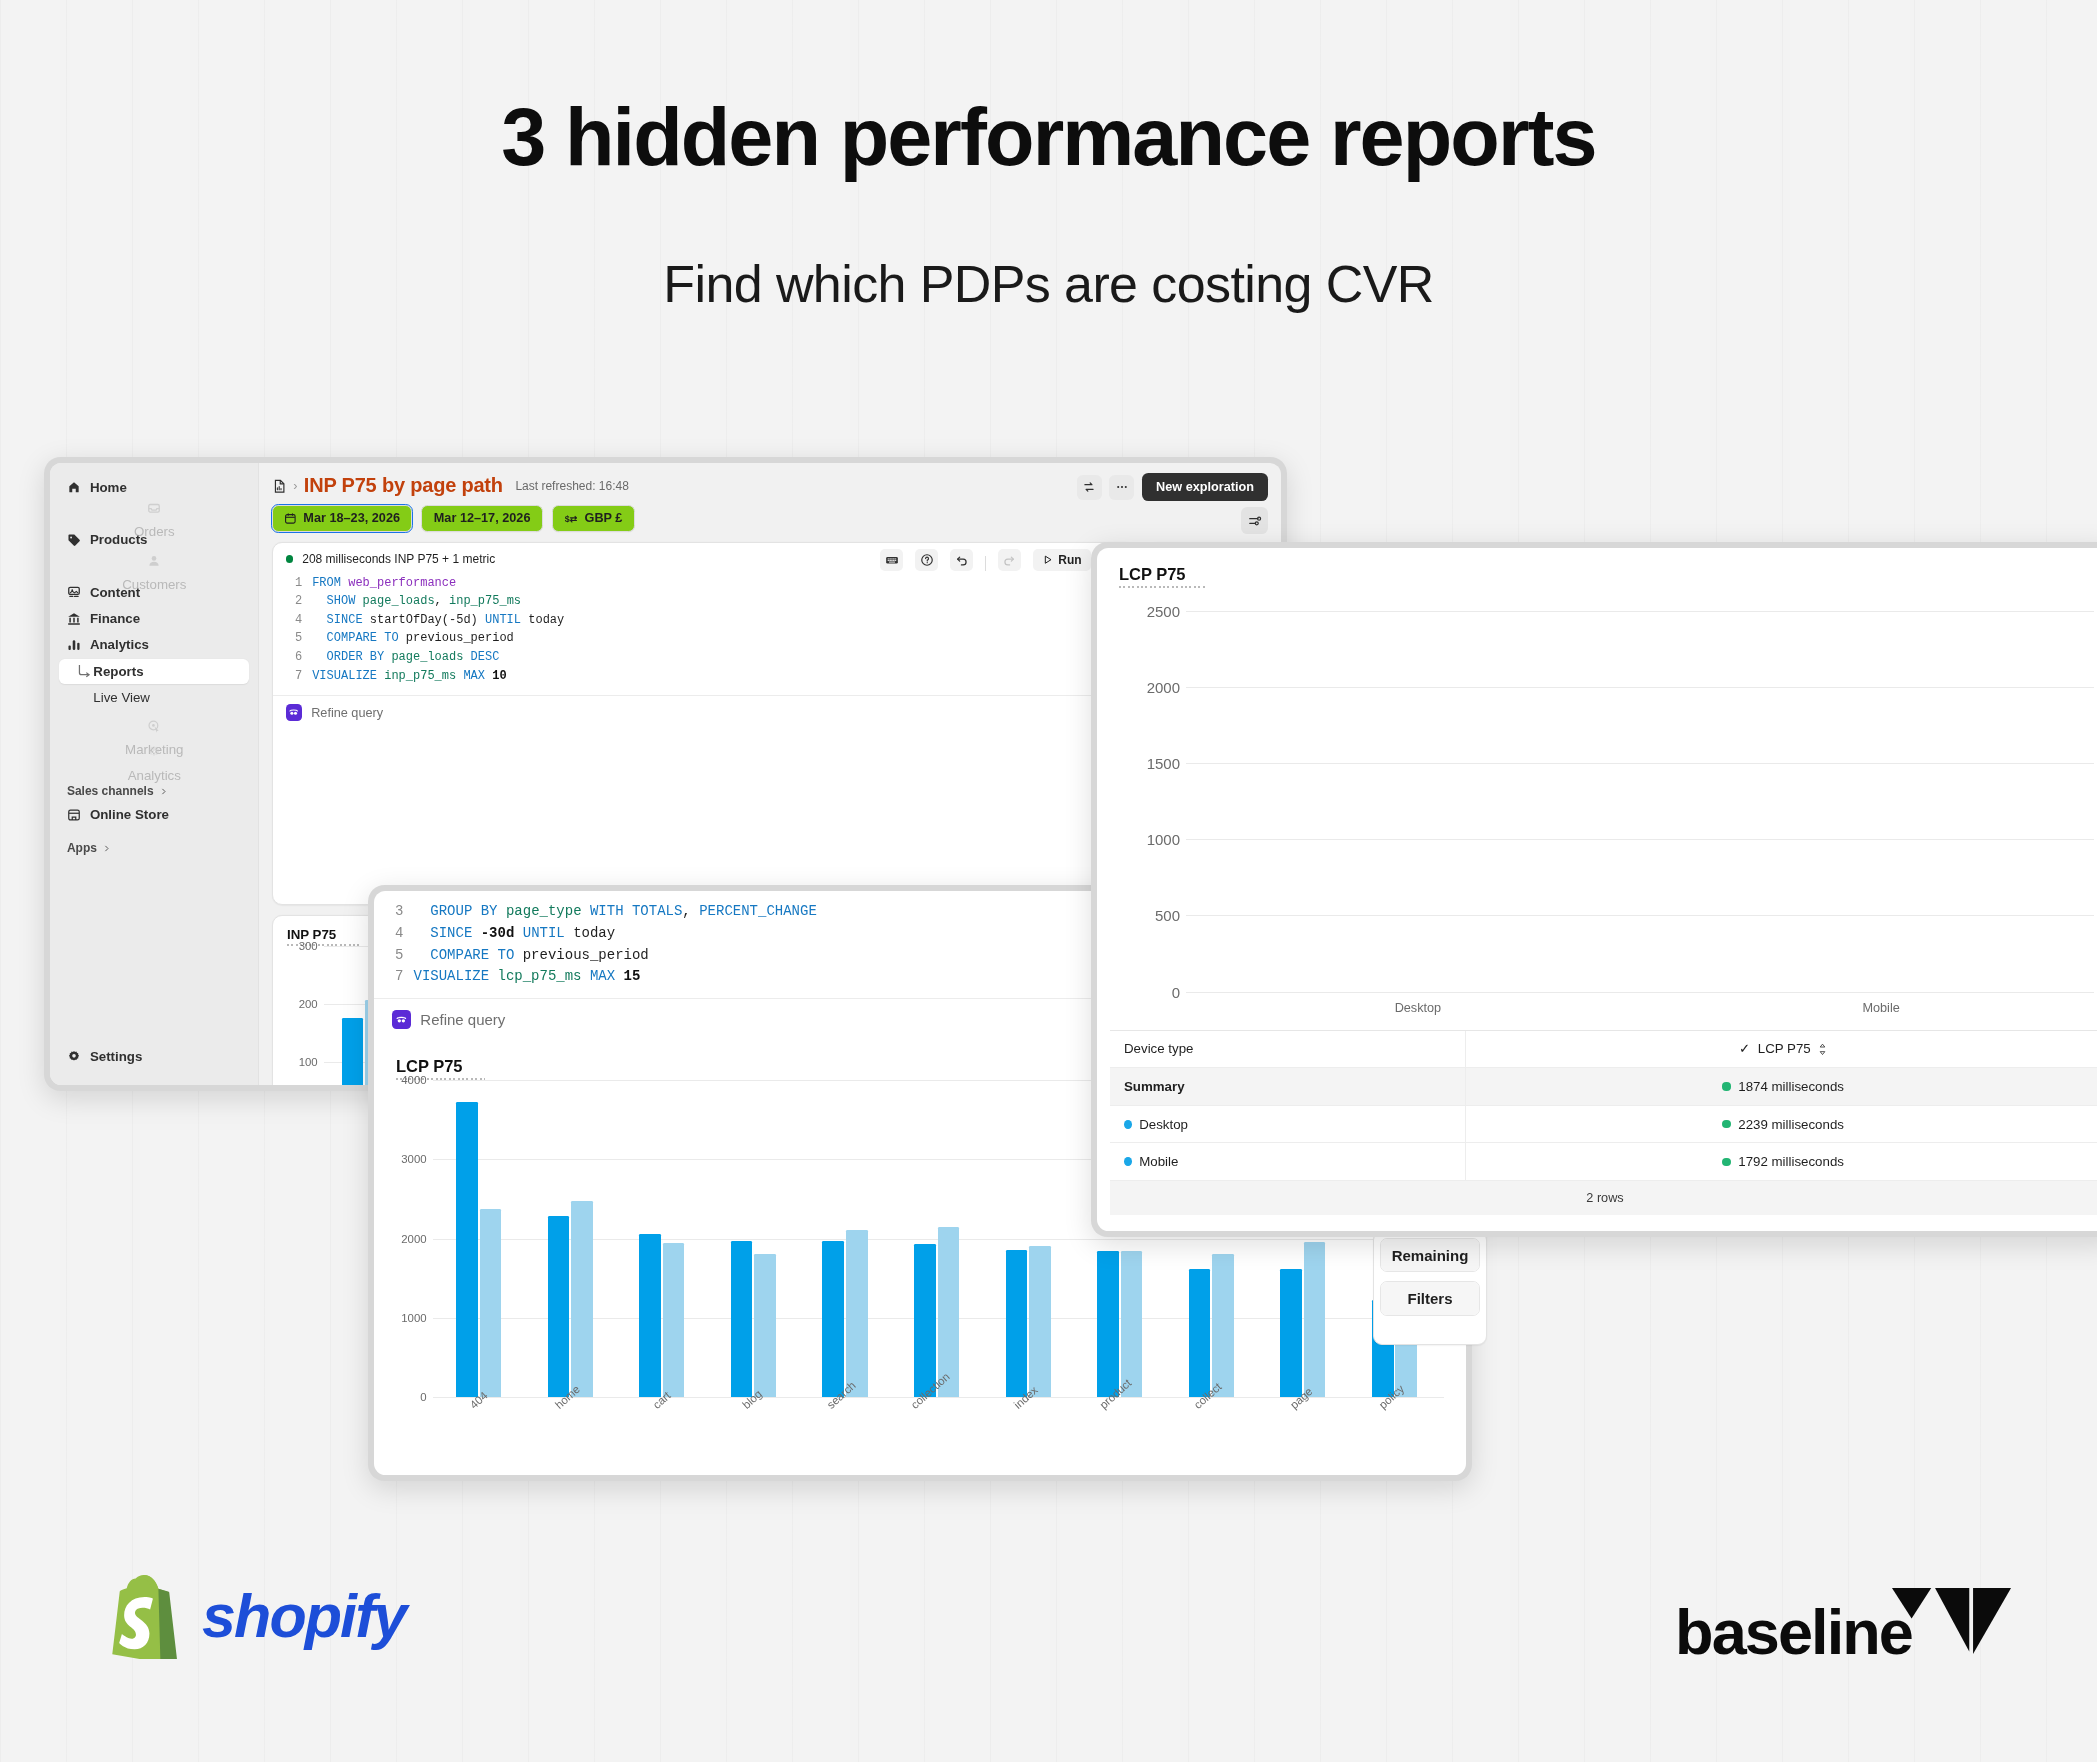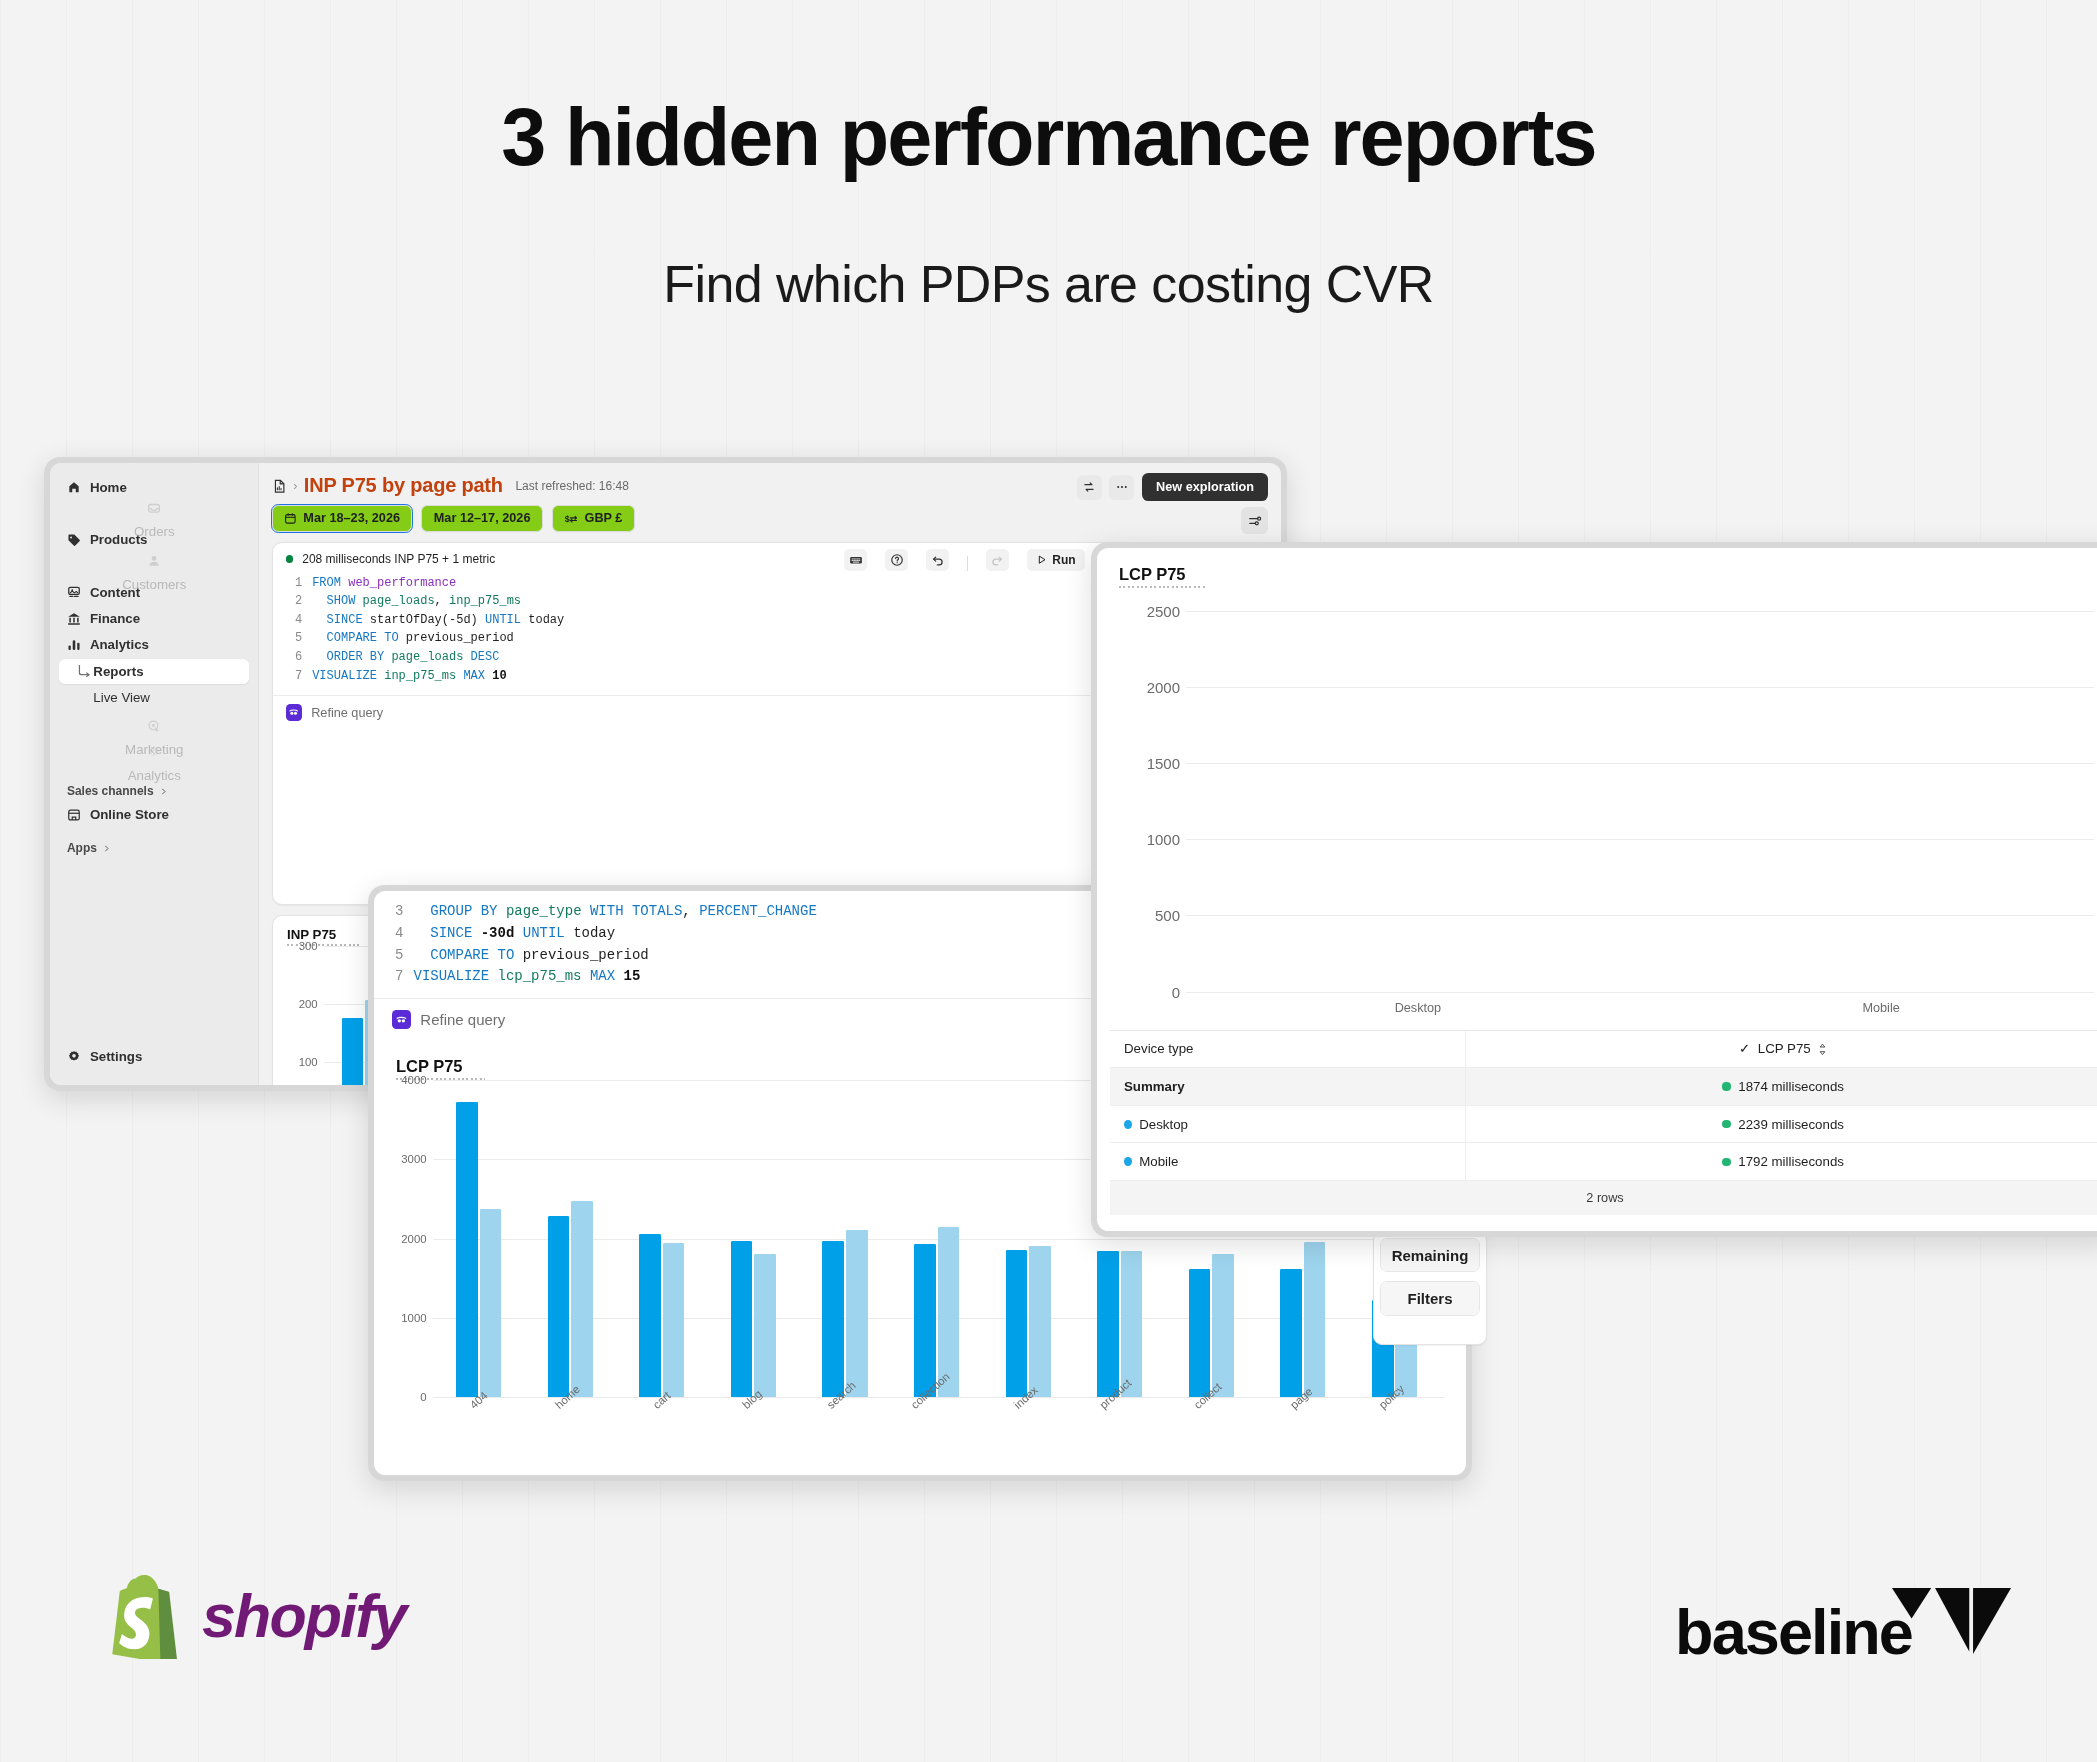--- a/index.html
+++ b/index.html
@@ -112,21 +112,21 @@
     background: #fff; border: 0.6px solid #e3e3e3; border-radius: 10px;
     box-shadow: 0 0.6px 1.3px rgba(0,0,0,.05);
   }
   .query-card { flex: 1; min-width: 0; padding: 0; }
   .query-head {
     display: flex; align-items: center; gap: 9px;
     padding: 9px 12.7px 3.8px 12.7px; position: relative;
   }
   .dot-green { width: 7.6px; height: 7.6px; border-radius: 50%; background: #00853f; flex: none; }
   .query-head-text { font-size: 12px; color: #1f1f1f; }
-  .query-tools { position: absolute; right: 9px; top: 6.3px; display: flex; align-items: flex-end; gap: 18px; }
+  .query-tools { position: absolute; right: 9px; top: 6.3px; display: flex; align-items: flex-end; gap: 12px; }
   .qt { width: 23px; height: 21.6px; border-radius: 5px; background: #f2f2f2; display: flex; align-items: center; justify-content: center; color: #222; }
   .qt.disabled { color: #c3c3c3; }
   .qt-run { background: #f2f2f2; border-radius: 5px; padding: 3.8px 9px; display: flex; align-items: center; gap: 5px; font-size: 12px; font-weight: 600; color: #1f1f1f; }
   .qt-sep { width: 0.6px; height: 15px; background: #dcdcdc; }
 
   .code {
     font-family: "Liberation Mono", "DejaVu Sans Mono", monospace;
     font-size: 12px; line-height: 1.55; padding: 3.8px 12.7px 10px 12.7px;
   }
   .code .ln { display: inline-block; width: 16.5px; color: #8a8a8a; text-align: right; margin-right: 10px; }
@@ -200,21 +200,21 @@
   .dt-c1 { width: 36%; padding: 10.8px 14px; font-size: 13.3px; color: #1f1f1f; display: flex; align-items: center; gap: 7.6px; border-right: 0.6px solid #ededed; }
   .dt-c2 { flex: 1; padding: 10.8px 14px; font-size: 13.3px; color: #1f1f1f; display: flex; align-items: center; justify-content: center; gap: 7.6px; }
   .dt-row.header .dt-c1, .dt-row.header .dt-c2 { font-weight: 400; }
   .dt-dot-blue { width: 7.6px; height: 9px; border-radius: 50%; background: #1aa7e8; flex: none; }
   .dt-dot-green { width: 8.2px; height: 8.2px; border-radius: 50%; background: #22b573; flex: none; }
   .dt-foot { background: #f4f4f4; text-align: center; padding: 10px; font-size: 12.7px; color: #3a3a3a; }
   .bold { font-weight: 700; }
 
   
   .shopify-logo { position: absolute; left: 108px; top: 1573px; display: flex; align-items: center; gap: 18px; }
-  .shopify-word { font-size: 61px; font-weight: 700; font-style: italic; letter-spacing: -1.9px; color: #701a75; }
+  .shopify-word { font-size: 61px; font-weight: 700; font-style: italic; letter-spacing: -1.9px; color: #1d4ed8; }
   .baseline-logo { position: absolute; right: 82px; top: 1583px; display: flex; align-items: flex-end; gap: 0px; }
   .baseline-word { font-size: 63px; font-weight: 700; letter-spacing: -1.9px; color: #0b0b0b; line-height: .95; }
 </style>
 </head>
 <body>
 
 <div class="stage">
   <div class="bg-lines"></div>
 
   <div class="headline">3 hidden performance reports</div>

